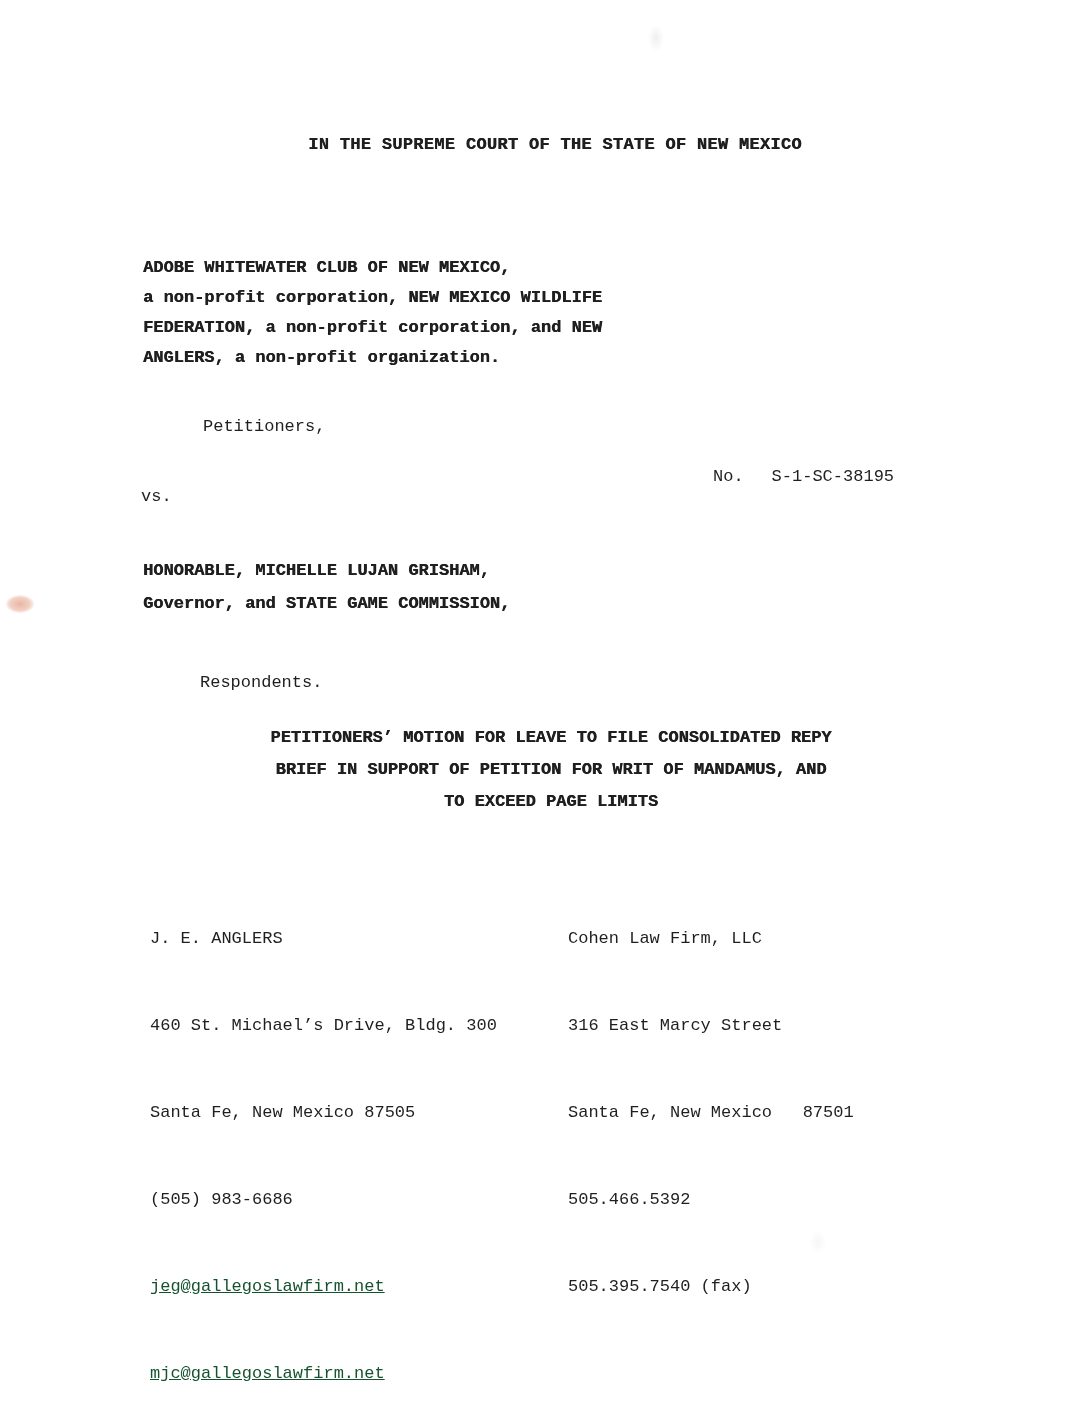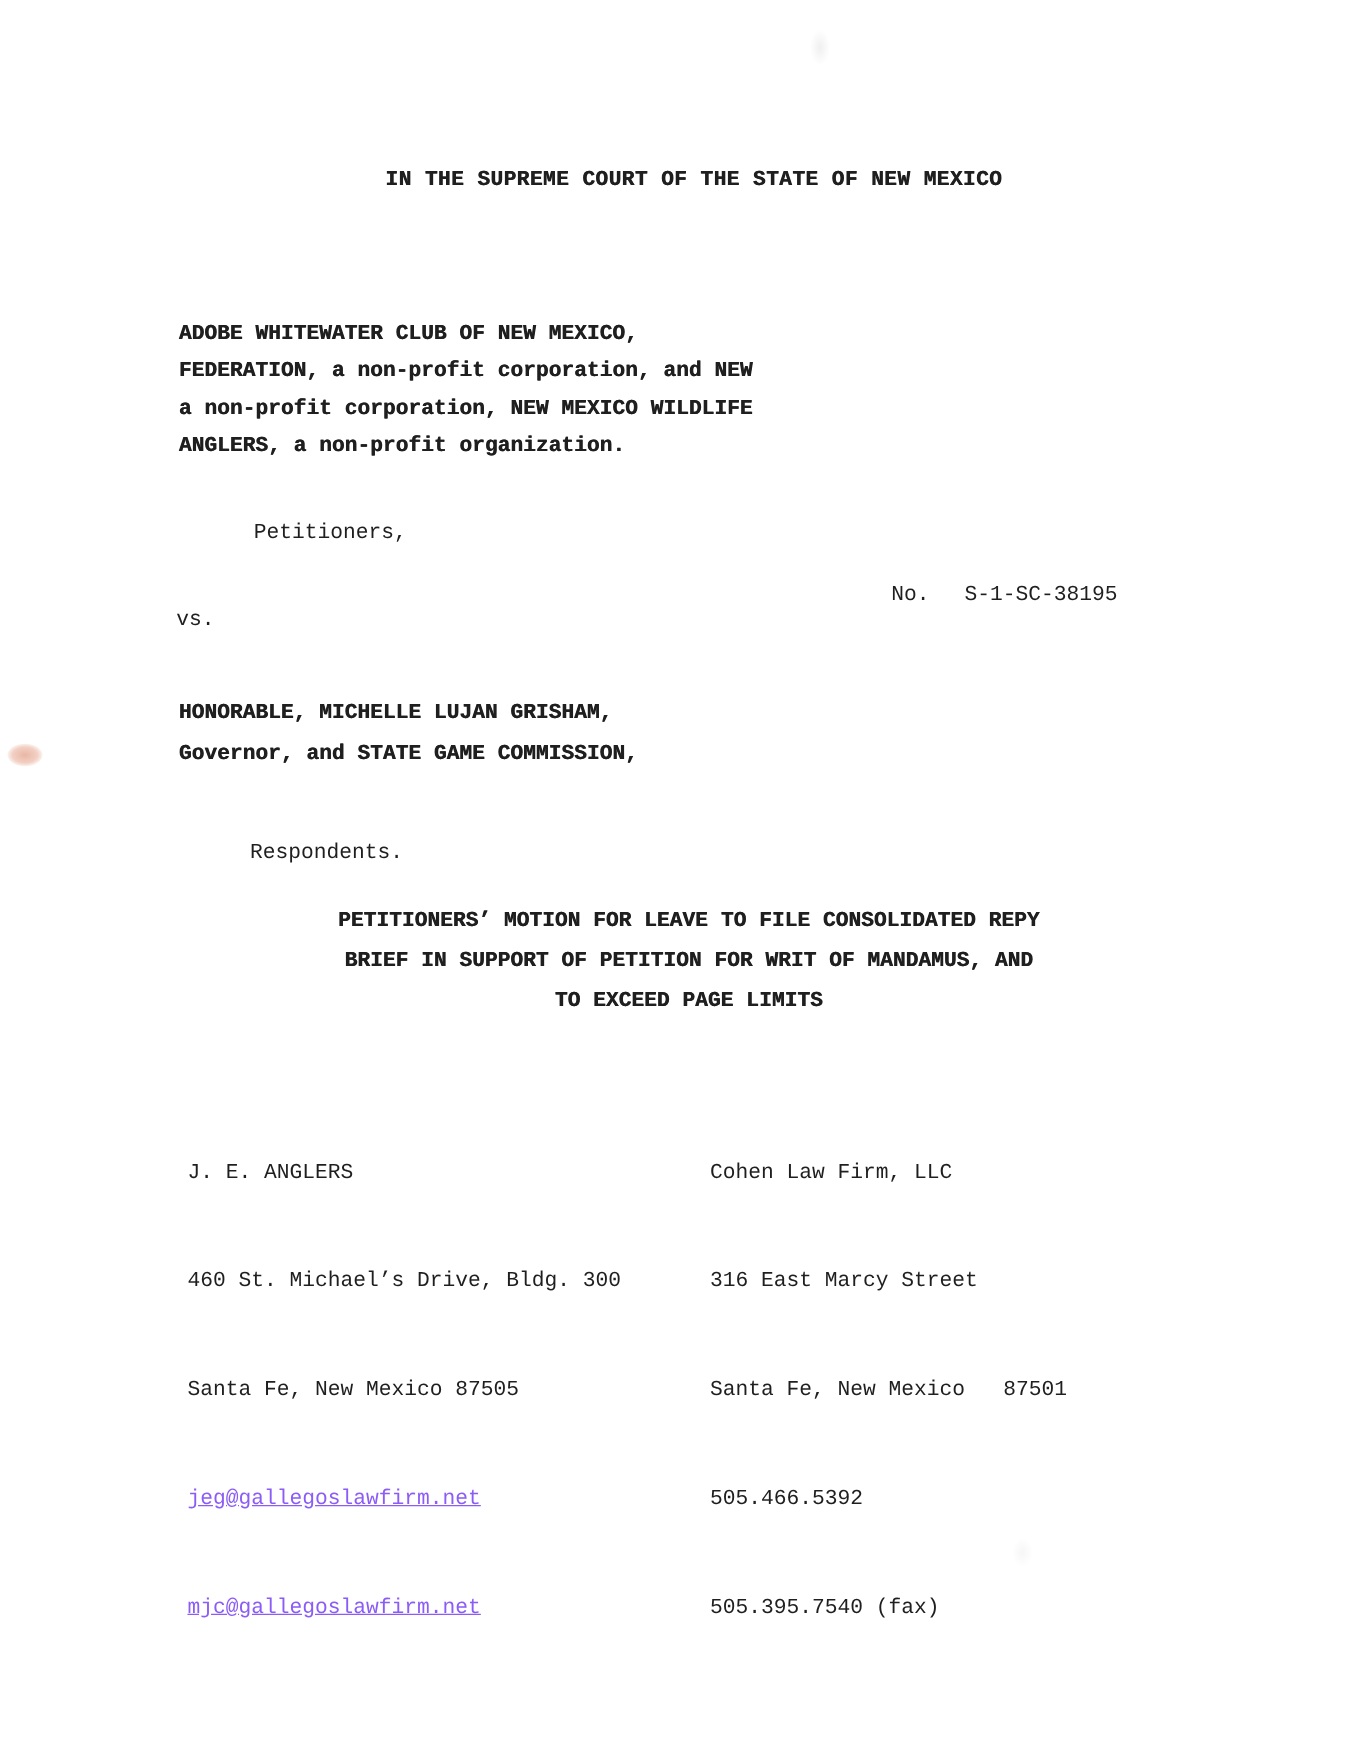--- a/index.html
+++ b/index.html
@@ -94,21 +94,21 @@
     position: absolute;
     top: 866px;
     line-height: 29px;
     white-space: pre;
   }
   .atty-left  { left: 150px; }
   .atty-right { left: 568px; }
 
   .doc-link {
     display: block;
-    color: #8b5cf6;
+    color: #14532d;
     text-decoration: underline;
     cursor: pointer;
   }
 
   .smudge { position: absolute; pointer-events: none; }
   .smudge-pink {
     left: 6px;
     top: 595px;
     width: 28px;
     height: 18px;
@@ -136,22 +136,22 @@
 <body>
 
 <div class="page">
 
   <div class="smudge smudge-top"></div>
 
   <div class="court-title">IN THE SUPREME COURT OF THE STATE OF NEW MEXICO</div>
 
   <div class="party-block">
     <div>ADOBE WHITEWATER CLUB OF NEW MEXICO,</div>
+    <div>a non-profit corporation, NEW MEXICO WILDLIFE</div>
     <div>FEDERATION, a non-profit corporation, and NEW</div>
-    <div>a non-profit corporation, NEW MEXICO WILDLIFE</div>
     <div>ANGLERS, a non-profit organization.</div>
   </div>
 
   <div class="petitioners-label">Petitioners,</div>
 
   <div class="vs-label">vs.</div>
 
   <div class="case-no">
     <span>No.</span><span class="case-no-value">S-1-SC-38195</span>
   </div>
@@ -166,20 +166,21 @@
   <div class="motion-title">
     <div>PETITIONERS’ MOTION FOR LEAVE TO FILE CONSOLIDATED REPY</div>
     <div>BRIEF IN SUPPORT OF PETITION FOR WRIT OF MANDAMUS, AND</div>
     <div>TO EXCEED PAGE LIMITS</div>
   </div>
 
   <div class="atty-col atty-left">
     <div>J. E. ANGLERS</div>
     <div>460 St. Michael’s Drive, Bldg. 300</div>
     <div>Santa Fe, New Mexico 87505</div>
+    <div>(505) 983-6686</div>
     <a class="doc-link">jeg@gallegoslawfirm.net</a>
     <a class="doc-link">mjc@gallegoslawfirm.net</a>
     
   </div>
 
   <div class="atty-col atty-right">
     <div>Cohen Law Firm, LLC</div>
     <div>316 East Marcy Street</div>
     <div>Santa Fe, New Mexico   87501</div>
     <div>505.466.5392</div>

